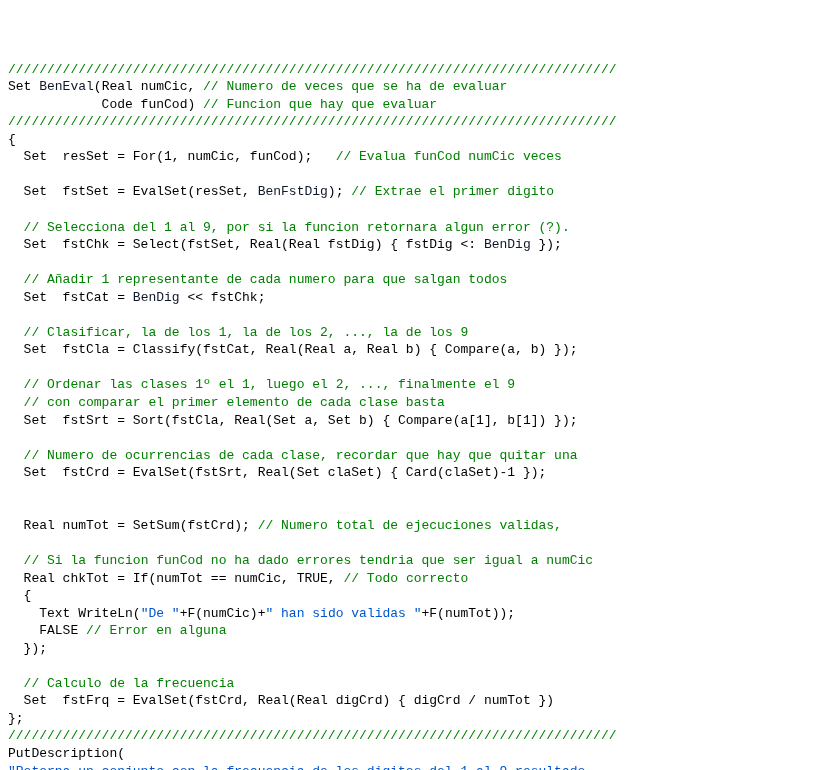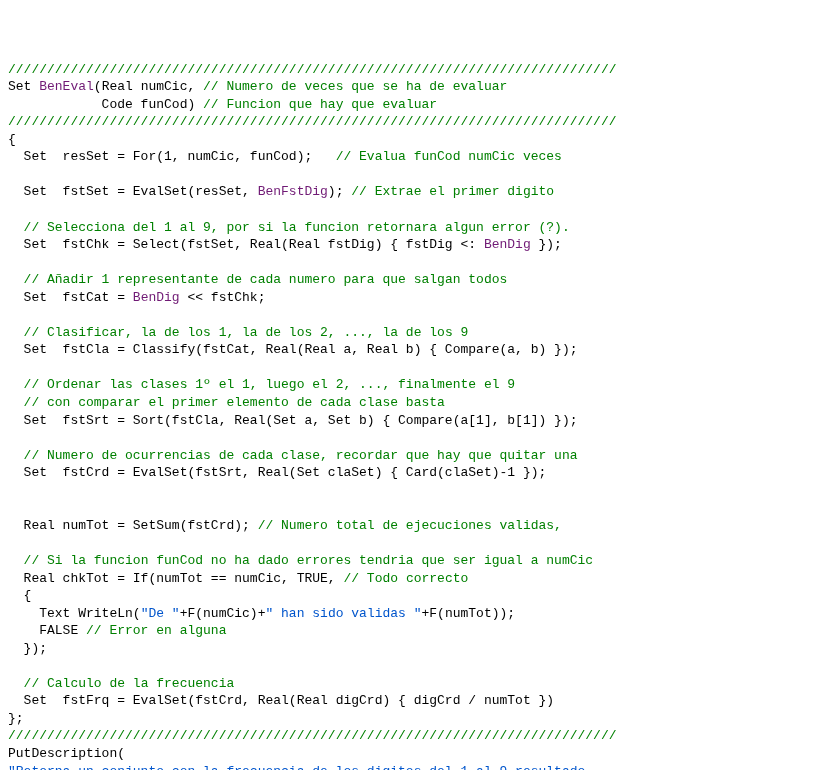--- a/index.html
+++ b/index.html
@@ -8,21 +8,21 @@
     background: #ffffff;
     font-family: Consolas, 'Courier New', monospace;
     font-size: 13px;
     line-height: 1.35;
     white-space: pre;
     color: #000000;
     width: 813px;
     box-sizing: border-box;
   }
   .c-green  { color: #008000; }
-  .c-red    { color: #701a75; }
+  .c-red    { color: #0f172a; }
   .c-blue   { color: #0055cc; }
   .c-black  { color: #000000; margin-top: 32px; }
 </style>
 </head>
 <body>
 
 
 <div id="code"><div><span class="c-green">//////////////////////////////////////////////////////////////////////////////</span></div><div><span class="c-black">Set </span><span class="c-red">BenEval</span><span class="c-black">(Real numCic, </span><span class="c-green">// Numero de veces que se ha de evaluar</span></div><div><span class="c-black">            Code funCod) </span><span class="c-green">// Funcion que hay que evaluar</span></div><div><span class="c-green">//////////////////////////////////////////////////////////////////////////////</span></div><div><span class="c-black">{</span></div><div><span class="c-black">  Set  resSet = For(1, numCic, funCod);   </span><span class="c-green">// Evalua funCod numCic veces</span></div><div>&nbsp;</div><div><span class="c-black">  Set  fstSet = EvalSet(resSet, </span><span class="c-red">BenFstDig</span><span class="c-black">); </span><span class="c-green">// Extrae el primer digito</span></div><div>&nbsp;</div><div><span class="c-black">  </span><span class="c-green">// Selecciona del 1 al 9, por si la funcion retornara algun error (?).</span></div><div><span class="c-black">  Set  fstChk = Select(fstSet, Real(Real fstDig) { fstDig &lt;: </span><span class="c-red">BenDig</span><span class="c-black"> });</span></div><div>&nbsp;</div><div><span class="c-black">  </span><span class="c-green">// Añadir 1 representante de cada numero para que salgan todos</span></div><div><span class="c-black">  Set  fstCat = </span><span class="c-red">BenDig</span><span class="c-black"> &lt;&lt; fstChk;</span></div><div>&nbsp;</div><div><span class="c-black">  </span><span class="c-green">// Clasificar, la de los 1, la de los 2, ..., la de los 9</span></div><div><span class="c-black">  Set  fstCla = Classify(fstCat, Real(Real a, Real b) { Compare(a, b) });</span></div><div>&nbsp;</div><div><span class="c-black">  </span><span class="c-green">// Ordenar las clases 1º el 1, luego el 2, ..., finalmente el 9</span></div><div><span class="c-black">  </span><span class="c-green">// con comparar el primer elemento de cada clase basta</span></div><div><span class="c-black">  Set  fstSrt = Sort(fstCla, Real(Set a, Set b) { Compare(a[1], b[1]) });</span></div><div>&nbsp;</div><div><span class="c-black">  </span><span class="c-green">// Numero de ocurrencias de cada clase, recordar que hay que quitar una</span></div><div><span class="c-black">  Set  fstCrd = EvalSet(fstSrt, Real(Set claSet) { Card(claSet)-1 });</span></div><div>&nbsp;</div><div>&nbsp;</div><div><span class="c-black">  Real numTot = SetSum(fstCrd); </span><span class="c-green">// Numero total de ejecuciones validas,</span></div><div>&nbsp;</div><div><span class="c-black">  </span><span class="c-green">// Si la funcion funCod no ha dado errores tendria que ser igual a numCic</span></div><div><span class="c-black">  Real chkTot = If(numTot == numCic, TRUE, </span><span class="c-green">// Todo correcto</span></div><div><span class="c-black">  {</span></div><div><span class="c-black">    Text WriteLn(</span><span class="c-blue">"De "</span><span class="c-black">+F(numCic)+</span><span class="c-blue">" han sido validas "</span><span class="c-black">+F(numTot));</span></div><div><span class="c-black">    FALSE </span><span class="c-green">// Error en alguna</span></div><div><span class="c-black">  });</span></div><div>&nbsp;</div><div><span class="c-black">  </span><span class="c-green">// Calculo de la frecuencia</span></div><div><span class="c-black">  Set  fstFrq = EvalSet(fstCrd, Real(Real digCrd) { digCrd / numTot })</span></div><div><span class="c-black">};</span></div><div><span class="c-green">//////////////////////////////////////////////////////////////////////////////</span></div><div><span class="c-black">PutDescription(</span></div><div><span class="c-blue">"Retorna un conjunto con la frecuencia de los digitos del 1 al 9 resultado</span></div></div>
 
 

